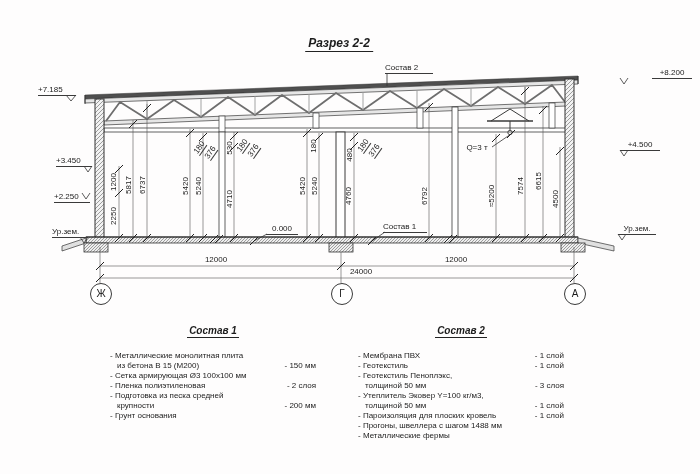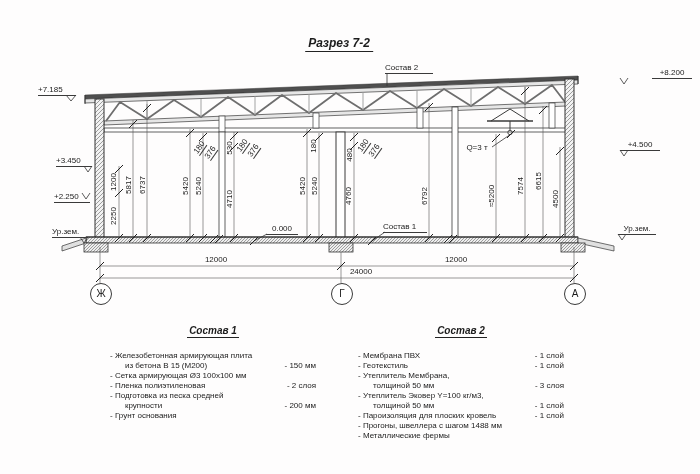--- a/index.html
+++ b/index.html
@@ -17,21 +17,21 @@
          font-size:12px;font-style:italic;font-weight:bold;border-bottom:1.2px solid #222;
          padding:0 3px 1px;z-index:2;white-space:nowrap;}
   .axisc{position:absolute;width:20px;height:20px;border:1px solid #3a3a3a;border-radius:50%;
          background:#fff;text-align:center;line-height:19px;font-size:10px;z-index:2;}
   .legend{position:absolute;top:325px;width:206px;z-index:2;}
   .legend .lt{display:block;margin:0 auto 13px;text-align:center;font-size:10px;
               font-style:italic;font-weight:600;width:fit-content;
               border-bottom:1px solid #222;padding:0 2px 1px;}
   .li-row{display:flex;align-items:flex-end;justify-content:space-between;
           font-size:8px;line-height:10px;}
-  .li-text .l2{padding-left:7px;margin-left:8px;}
+  .li-text .l2{padding-left:7px;}
   .li-val{text-align:right;white-space:nowrap;}
 </style>
 </head>
 <body>
 
 <div class="sheet">
 
   <svg width="700" height="474" viewBox="0 0 700 474">
     <defs>
       <pattern id="h1" patternUnits="userSpaceOnUse" width="4" height="4">
@@ -183,21 +183,21 @@
       <use href="#tk" x="254" y="241"></use>
         <use href="#tk" x="372" y="241"></use>
         <use href="#tk" x="511" y="134"></use>
       <use href="#tk" x="214" y="239"></use>
         <use href="#tk" x="219" y="239"></use>
       <use href="#tk" x="448" y="239"></use>
         <use href="#tk" x="453" y="239"></use>
     </g>
   </svg>
 
-  <span class="title">Разрез 7-2</span>
+  <span class="title">Разрез 2-2</span>
 
   <span class="elev" style="left:385px;top:63px;width:48px;">Состав 2</span>
   <span class="elev" style="left:383px;top:222px;width:44px;">Состав 1</span>
   <span class="t" style="left:477px;top:148px;text-align:center;">Q=3 т</span>
   <span class="elev tr" style="left:266px;top:224px;width:32px;">0.000</span>
 
   <span class="elev" style="left:38px;top:85px;width:38px;">+7.185</span>
   <span class="elev" style="left:56px;top:156px;width:36px;">+3.450</span>
   <span class="elev" style="left:54px;top:192px;width:36px;">+2.250</span>
   <span class="elev" style="left:52px;top:227px;width:36px;">Ур.зем.</span>
@@ -238,21 +238,21 @@
   <div class="axisc" style="left:90px;top:283px;">Ж</div>
   <div class="axisc" style="left:331px;top:283px;">Г</div>
   <div class="axisc" style="left:564px;top:283px;">А</div>
 
   <div class="legend" style="left:110px;">
     <span class="lt">Состав 1</span>
     <div>
 
         <div class="li-row">
           <div class="li-text">
-            <div class="l1">- Железобетонная  армирующая плита</div>
+            <div class="l1">- Металлические  монолитная плита</div>
             <div class="l2">из бетона В 15 (М200)</div>
           </div>
           <div class="li-val">- 150 мм</div>
         </div>
 
         <div class="li-row">
           <div class="li-text">
             <div class="l1">- Сетка армирующая Ø3 100х100 мм</div>
 
           </div>
@@ -300,21 +300,21 @@
         <div class="li-row">
           <div class="li-text">
             <div class="l1">- Геотекстиль</div>
 
           </div>
           <div class="li-val">- 1 слой</div>
         </div>
 
         <div class="li-row">
           <div class="li-text">
-            <div class="l1">- Утеплитель Мембрана,</div>
+            <div class="l1">- Геотекстиль Пеноплэкс,</div>
             <div class="l2">толщиной 50 мм</div>
           </div>
           <div class="li-val">- 3 слоя</div>
         </div>
 
         <div class="li-row">
           <div class="li-text">
             <div class="l1">- Утеплитель Эковер Y=100 кг/м3,</div>
             <div class="l2">толщиной 50 мм</div>
           </div>

